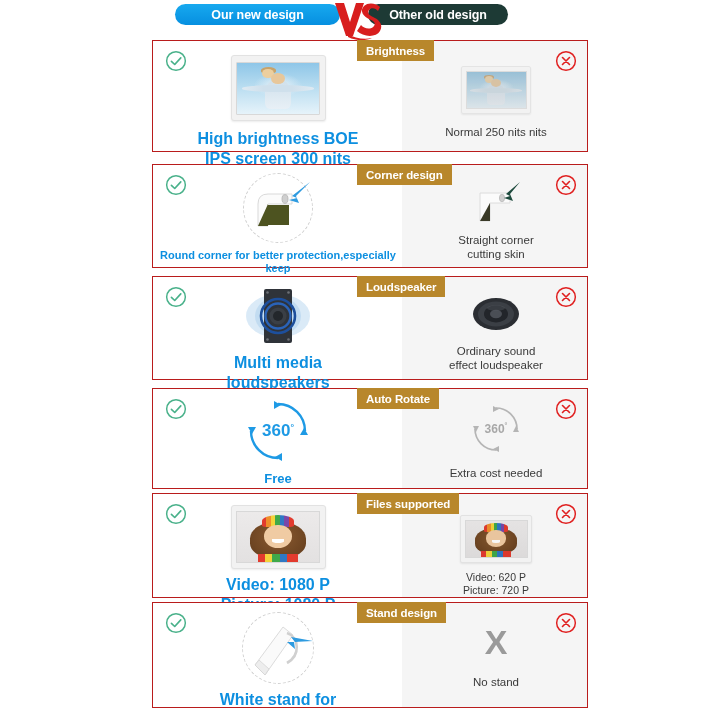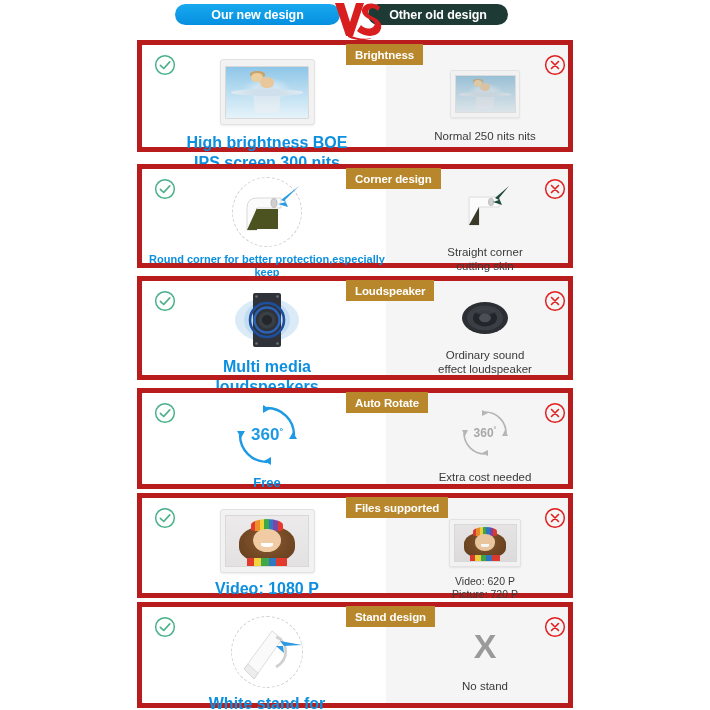--- a/index.html
+++ b/index.html
@@ -33,23 +33,23 @@
     background: #1d3a35;
   }
   .vs {
     position: absolute; left: 330px; top: -2px;
     width: 56px; height: 44px;
     z-index: 5;
   }
 
   
   .card {
-    position: absolute; left: 137px; width: 436px;
+    position: absolute; left: 152px; width: 436px;
     background: #ffffff;
-    border: 5px solid #b91c1c;
+    border: 1px solid #b91c1c;
     overflow: visible;
   }
   .halves { position: absolute; inset: 0; display: flex; }
   .half-left  { width: 250px; height: 100%; background: #ffffff; }
   .half-right { width: 186px; height: 100%; background: #f5f5f5; }
 
   .badge {
     position: absolute; top: -1px; left: 204px;
     height: 21px; padding: 0 9px;
     background: #b8872b;
@@ -267,21 +267,21 @@
 
     <div class="col col-right">
       <div class="art" style="margin-top:12px">
         <svg viewBox="0 0 56 56" style="width:56px;height:56px">
           <path d="M12 44 L12 16 L42 16 L42 26 L22 26 L22 44 Z" fill="#fbfbfb" stroke="#dcdcdc" stroke-width="1"></path>
           <path d="M12 44 L22 44 L22 26 Z" fill="#3a3a28"></path>
           <ellipse cx="34" cy="21" rx="2.6" ry="3.8" fill="#cfcfcf" stroke="#b4b4b4" stroke-width=".7"></ellipse>
           <path d="M52 5 L38 17 L42 19 L36 21 L45 24 L42 17 Z" fill="#1d4a3d"></path>
         </svg>
       </div>
-      <div class="cap cap-bad" style="margin-top:8px">Straight corner
+      <div class="cap cap-bad" style="">Straight corner
 cutting skin</div>
     </div>
   </div>
 
   <div class="card" style="top:276px;height:104px">
     <div class="halves">
       <div class="half-left"></div>
       <div class="half-right"></div>
     </div>
     <div class="badge">Loudspeaker</div>

